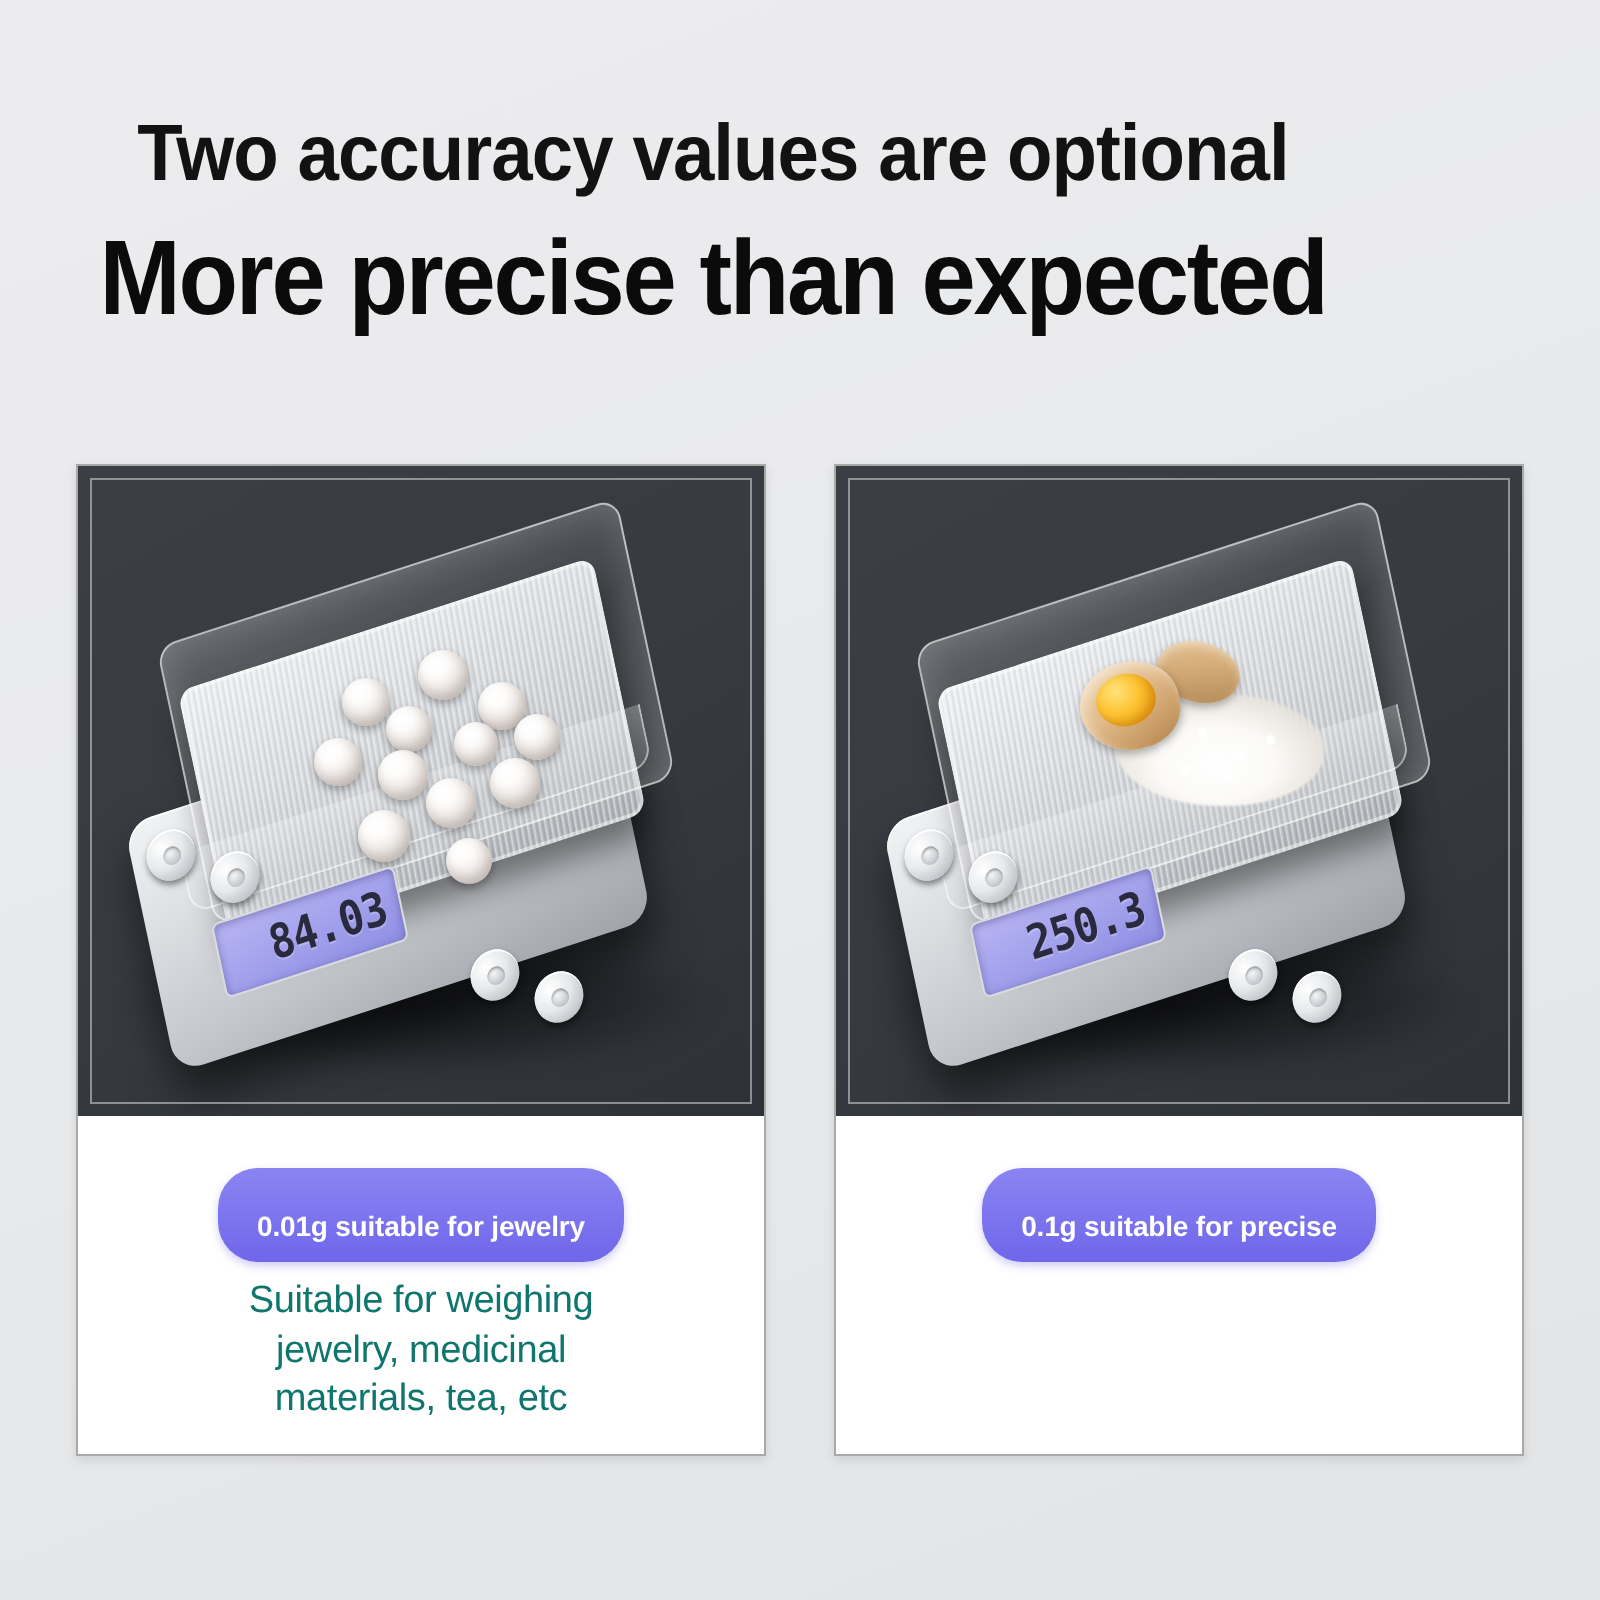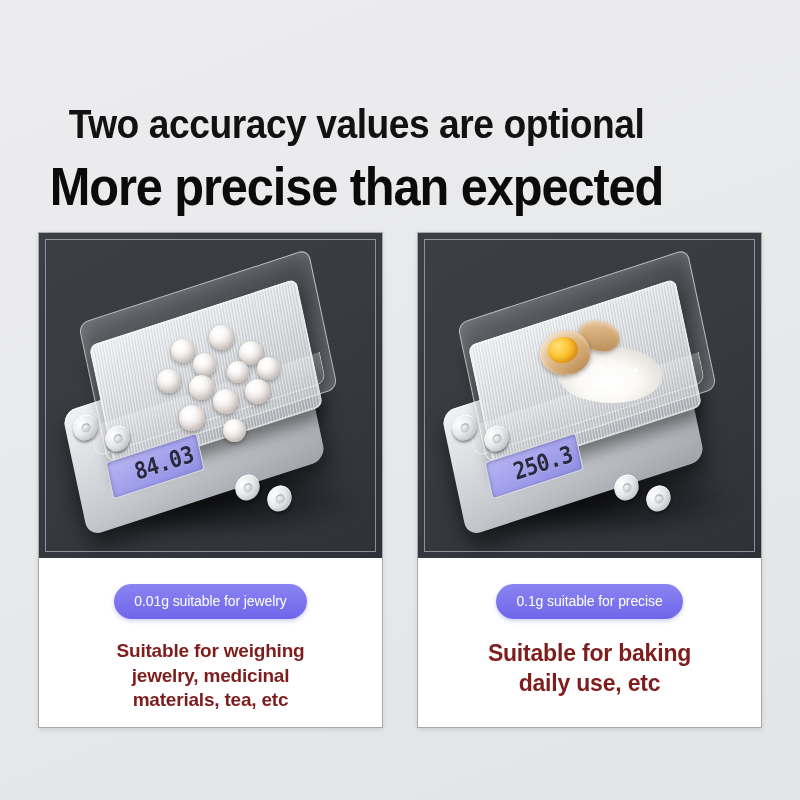--- a/index.html
+++ b/index.html
@@ -15,21 +15,20 @@
     position: relative;
   }
 
   
   .headings {
     position: absolute;
     top: 0; left: 0;
     width: 713px;
     padding-top: 56px;
     text-align: center;
-    margin-top: 47px;
   }
   .headline-1 {
     font-family: "Liberation Sans Narrow", "Liberation Sans", sans-serif;
     font-size: 40px;
     font-weight: 700;
     color: #121212;
     letter-spacing: -0.5px;
     line-height: 1.05;
     transform: scaleX(0.93);
   }
@@ -306,31 +305,31 @@
     background: #fff;
     padding: 26px 14px 14px;
     text-align: center;
     box-sizing: border-box;
   }
   .badge {
     display: inline-block;
     background: linear-gradient(180deg, #8a84f2 0%, #7b74ee 55%, #6f66ea 100%);
     color: #ffffff;
     font-size: 14px;
-    font-weight: 400;
-    padding: 9px 20px 10px;
+    font-weight: 700;
+    padding: 21px 20px 10px;
     border-radius: 20px;
     letter-spacing: -0.1px;
     box-shadow: 0 2px 4px rgba(100,92,220,0.30);
     white-space: nowrap;
   }
   .caption-text {
-    margin-top: 20px;
-    color: #7f1d1d;
-    font-weight: 700;
+    margin-top: 8px;
+    color: #0f766e;
+    font-weight: 400;
     line-height: 1.30;
     letter-spacing: -0.2px;
     white-space: pre-line;
   }
   .caption-text.size-sm { font-size: 19px; }
   .caption-text.size-lg { font-size: 23px; }
 </style>
 </head>
 <body>
 
@@ -413,18 +412,16 @@
         </div>
         <div class="btn btn-1"></div>
         <div class="btn btn-2"></div>
         <div class="btn btn-3"></div>
         <div class="btn btn-4"></div>
       </div>
     </div>
 
     <div class="caption">
       <span class="badge">0.1g suitable for precise</span>
-      <div class="caption-text size-lg">Suitable for baking
-daily use, etc</div>
     </div>
   </div>
 
 </div>
 
 </body></html>

